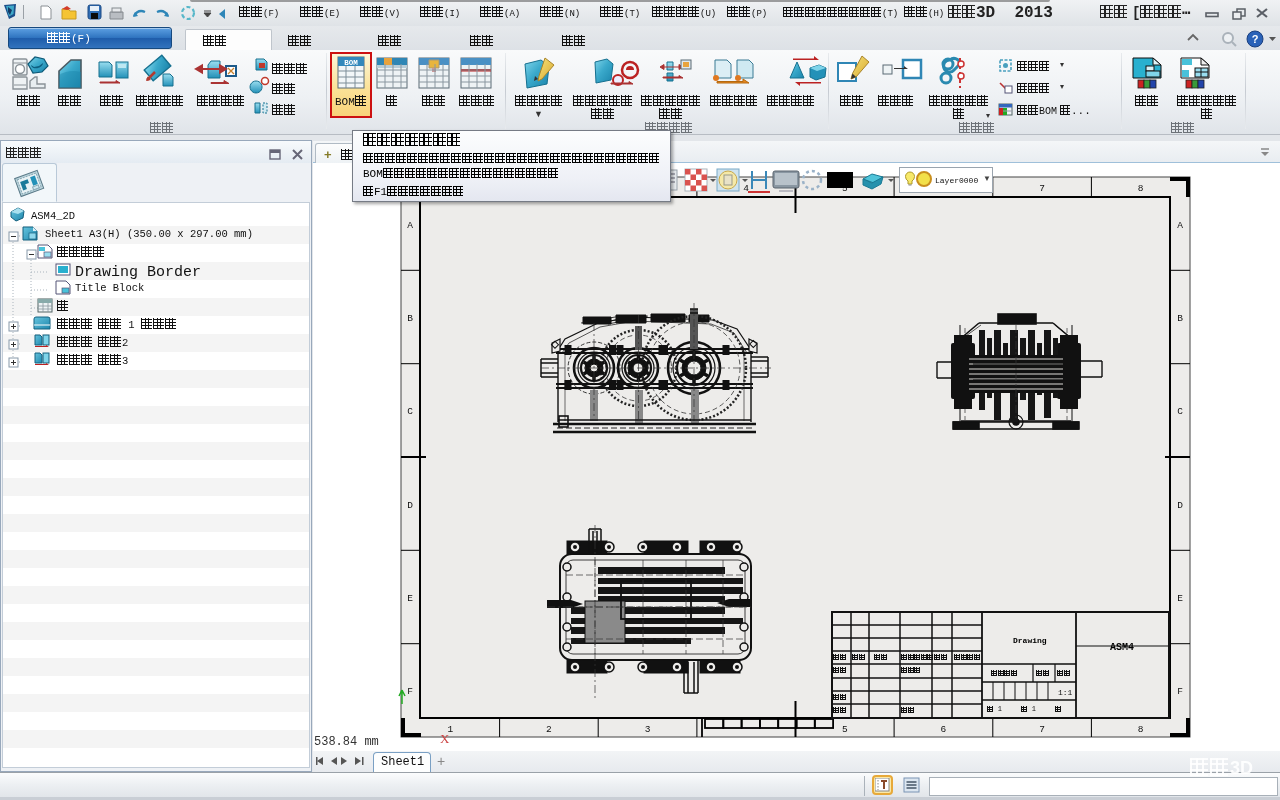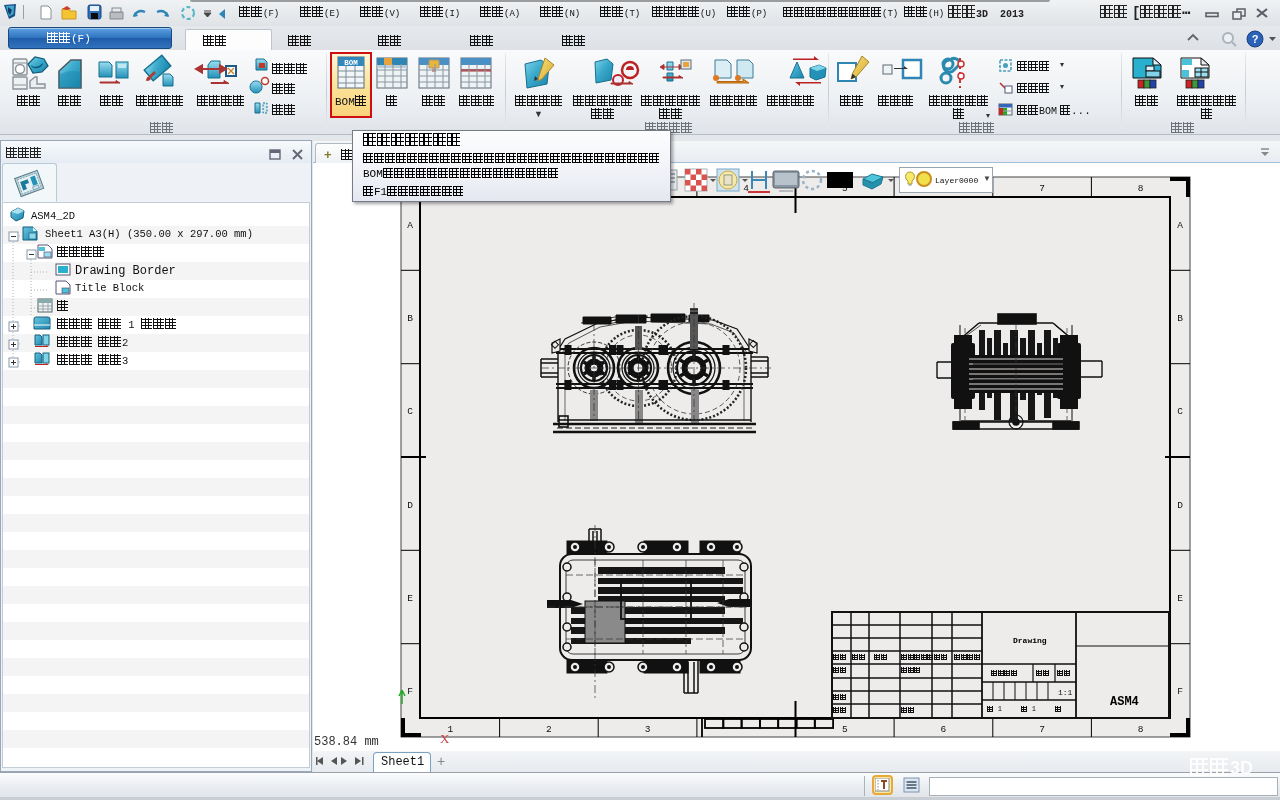--- a/index.html
+++ b/index.html
@@ -49,21 +49,21 @@
 <span class="ab" style="left:300px;top:5px;font-size:12px;color:#111"><i class="g"></i><i class="g"></i><span class="mono" style="font-size:9px">(E)</span></span>
 <span class="ab" style="left:360px;top:5px;font-size:12px;color:#111"><i class="g"></i><i class="g"></i><span class="mono" style="font-size:9px">(V)</span></span>
 <span class="ab" style="left:420px;top:5px;font-size:12px;color:#111"><i class="g"></i><i class="g"></i><span class="mono" style="font-size:9px">(I)</span></span>
 <span class="ab" style="left:480px;top:5px;font-size:12px;color:#111"><i class="g"></i><i class="g"></i><span class="mono" style="font-size:9px">(A)</span></span>
 <span class="ab" style="left:540px;top:5px;font-size:12px;color:#111"><i class="g"></i><i class="g"></i><span class="mono" style="font-size:9px">(N)</span></span>
 <span class="ab" style="left:600px;top:5px;font-size:12px;color:#111"><i class="g"></i><i class="g"></i><span class="mono" style="font-size:9px">(T)</span></span>
 <span class="ab" style="left:652px;top:5px;font-size:12px;color:#111"><i class="g"></i><i class="g"></i><i class="g"></i><i class="g"></i><span class="mono" style="font-size:9px">(U)</span></span>
 <span class="ab" style="left:727px;top:5px;font-size:12px;color:#111"><i class="g"></i><i class="g"></i><span class="mono" style="font-size:9px">(P)</span></span>
 <span class="ab" style="left:783px;top:5px;font-size:12px;color:#111"><i class="gs"></i><i class="gs"></i><i class="gs"></i><i class="gs"></i><i class="gs"></i><i class="gs"></i><i class="gs"></i><i class="gs"></i><i class="gs"></i><span class="mono" style="font-size:9px">(T)</span></span>
 <span class="ab" style="left:904px;top:5px;font-size:12px;color:#111"><i class="g"></i><i class="g"></i><span class="mono" style="font-size:9px">(H)</span></span>
-<span class="ab" style="left:948px;top:4px;font-size:14px;color:#222;font-weight:bold"><i class="gb"></i><i class="gb"></i><span class="mono" style="font-size:10px">3D&nbsp; 2013</span></span>
+<span class="ab" style="left:948px;top:4px;font-size:14px;color:#222;font-weight:bold"><i class="gb"></i><i class="gb"></i><span class="mono" style="font-size:16px">3D&nbsp; 2013</span></span>
 <span class="ab" style="left:1100px;top:4px;font-size:14px;color:#222;font-weight:bold"><i class="gb"></i><i class="gb"></i> <span class="mono">[</span><i class="gb"></i><i class="gb"></i><i class="gb"></i><span class="mono">⋯</span></span>
 <svg class="ab" style="left:1204px;top:4px" width="72" height="16" viewBox="0 0 72 16">
 <rect x="2" y="9" width="12" height="3.5" fill="none" stroke="#5a5f66" stroke-width="1.6"></rect>
 <rect x="33" y="5" width="8" height="7" fill="none" stroke="#5a5f66" stroke-width="1.5"></rect>
     <rect x="29" y="8" width="8" height="7" fill="#eceef0" stroke="#5a5f66" stroke-width="1.5"></rect>
 <path d="M53 5 l10 8 M63 5 l-10 8" stroke="#5a5f66" stroke-width="2.2"></path>
 </svg>
 <div class="ab" style="left:0;top:26px;width:1280px;height:24px;background:linear-gradient(#e6e9ec,#dde1e6)"></div>
 <div class="ab" style="left:8px;top:27px;width:164px;height:22px;border-radius:3px;border:1px solid #17497e;background:linear-gradient(#5da0e2,#2f74c0 48%,#1f5dab 52%,#3273bd);box-shadow:inset 0 1px 0 rgba(255,255,255,.45)"></div>
 <span class="ab" style="left:47px;top:31px;font-size:12px;color:#fff"><i class="g"></i><i class="g"></i><span class="mono" style="font-size:11px">(F)</span></span>
@@ -410,21 +410,21 @@
 
 <g transform="translate(34,212)">
       <path d="M1 1 h5 l2 2 v8 h-7 z" fill="url(#shg)" stroke="#14607e"></path>
       <rect x="9" y="1" width="6" height="10" fill="#7fd4ea" stroke="#14607e"></rect>
       <path d="M1 13 h14 l-3 -2 v1 h-11 z" fill="#b22"></path>
     </g>
 </svg>
 <span class="ab mono" style="left:31px;top:210px;font-size:10.5px;color:#111;white-space:nowrap">ASM4_2D</span>
 <span class="ab mono" style="left:45px;top:228px;font-size:10.5px;color:#111;white-space:nowrap">Sheet1 A3(H) (350.00 x 297.00 mm)</span>
 <span class="ab" style="left:57px;top:245px;font-size:12px;color:#111;white-space:nowrap"><i class="g"></i><i class="g"></i><i class="g"></i><i class="g"></i></span>
-<span class="ab mono" style="left:75px;top:264px;font-size:12px;color:#111;white-space:nowrap">Drawing Border</span>
+<span class="ab mono" style="left:75px;top:264px;font-size:15px;color:#111;white-space:nowrap">Drawing Border</span>
 <span class="ab mono" style="left:75px;top:282px;font-size:10.5px;color:#111;white-space:nowrap">Title Block</span>
 <span class="ab" style="left:57px;top:299px;font-size:12px;color:#111;white-space:nowrap"><i class="g"></i></span>
 <span class="ab" style="left:57px;top:317px;font-size:12px;color:#111;white-space:nowrap"><i class="g"></i><i class="g"></i><i class="g"></i><span style="display:inline-block;width:5px"></span><i class="g"></i><i class="g"></i><span class="mono" style="font-size:10.5px"> 1 </span><i class="g"></i><i class="g"></i><i class="g"></i></span>
 <span class="ab" style="left:57px;top:335px;font-size:12px;color:#111;white-space:nowrap"><i class="g"></i><i class="g"></i><i class="g"></i><span style="display:inline-block;width:5px"></span><i class="g"></i><i class="g"></i><span class="mono" style="font-size:10.5px">2</span></span>
 <span class="ab" style="left:57px;top:353px;font-size:12px;color:#111;white-space:nowrap"><i class="g"></i><i class="g"></i><i class="g"></i><span style="display:inline-block;width:5px"></span><i class="g"></i><i class="g"></i><span class="mono" style="font-size:10.5px">3</span></span>
 <div class="ab" style="left:313px;top:141px;width:967px;height:22px;background:linear-gradient(#f4f6f8,#e9edf1);border-bottom:1px solid #9fc0da"></div>
 <div class="ab" style="left:315px;top:143px;width:56px;height:20px;background:linear-gradient(#fdfdfd,#eef2f5);border:1px solid #b0bac4;border-bottom:none;border-radius:3px 3px 0 0"></div>
 <span class="ab" style="left:324px;top:147px;font-size:13px;color:#857b28;font-weight:bold">+</span>
 <span class="ab" style="left:341px;top:148px;font-size:12px;color:#111"><i class="g"></i></span>
 <svg class="ab" style="left:1258px;top:147px" width="14" height="12" viewBox="0 0 14 12">
@@ -765,21 +765,21 @@
 <span class="ab" style="left:874px;top:653px;font-size:7px;color:#111;white-space:nowrap"><i class="gt"></i><i class="gt"></i></span>
 <span class="ab" style="left:901px;top:653px;font-size:7px;color:#111;white-space:nowrap"><i class="gt"></i><i class="gt"></i><i class="gt"></i><i class="gt"></i><i class="gt"></i></span>
 <span class="ab" style="left:934px;top:653px;font-size:7px;color:#111;white-space:nowrap"><i class="gt"></i><i class="gt"></i></span>
 <span class="ab" style="left:954px;top:653px;font-size:7px;color:#111;white-space:nowrap"><i class="gt"></i><i class="gt"></i><i class="gt"></i><i class="gt"></i></span>
 <span class="ab" style="left:833px;top:666px;font-size:7px;color:#111;white-space:nowrap"><i class="gt"></i><i class="gt"></i></span>
 <span class="ab" style="left:901px;top:666px;font-size:7px;color:#111;white-space:nowrap"><i class="gt"></i><i class="gt"></i><i class="gt"></i></span>
 <span class="ab" style="left:833px;top:693px;font-size:7px;color:#111;white-space:nowrap"><i class="gt"></i><i class="gt"></i></span>
 <span class="ab" style="left:833px;top:706px;font-size:7px;color:#111;white-space:nowrap"><i class="gt"></i><i class="gt"></i></span>
 <span class="ab" style="left:901px;top:706px;font-size:7px;color:#111;white-space:nowrap"><i class="gt"></i><i class="gt"></i></span>
 <span class="ab mono" style="left:1013px;top:636px;font-size:8px;color:#000;font-weight:bold">Drawing</span>
-<span class="ab mono" style="left:1110px;top:695px;font-size:12px;color:#000;font-weight:bold">ASM4</span>
+<span class="ab mono" style="left:1110px;top:642px;font-size:10px;color:#000;font-weight:bold">ASM4</span>
 <span class="ab" style="left:991px;top:669px;font-size:7px;color:#111;white-space:nowrap"><i class="gt"></i><i class="gt"></i><i class="gt"></i><i class="gt"></i></span>
 <span class="ab" style="left:1036px;top:669px;font-size:7px;color:#111;white-space:nowrap"><i class="gt"></i><i class="gt"></i></span>
 <span class="ab" style="left:1057px;top:669px;font-size:7px;color:#111;white-space:nowrap"><i class="gt"></i><i class="gt"></i></span>
 <span class="ab mono" style="left:1058px;top:688px;font-size:8px;color:#111">1:1</span>
 <span class="ab" style="left:987px;top:705px;font-size:7px;color:#111;white-space:nowrap"><i class="gt"></i><span class="mono" style="font-size:7px"> 1 </span></span>
 <span class="ab" style="left:1021px;top:705px;font-size:7px;color:#111;white-space:nowrap"><i class="gt"></i><span class="mono" style="font-size:7px"> 1 </span></span>
 <span class="ab" style="left:1055px;top:705px;font-size:7px;color:#111;white-space:nowrap"><i class="gt"></i></span>
 <svg class="ab" style="left:660px;top:166px" width="340" height="32" viewBox="0 0 340 32">
 <g>
  <rect x="3" y="4" width="14" height="20" fill="#e8ecef" stroke="#98a2aa"></rect>

